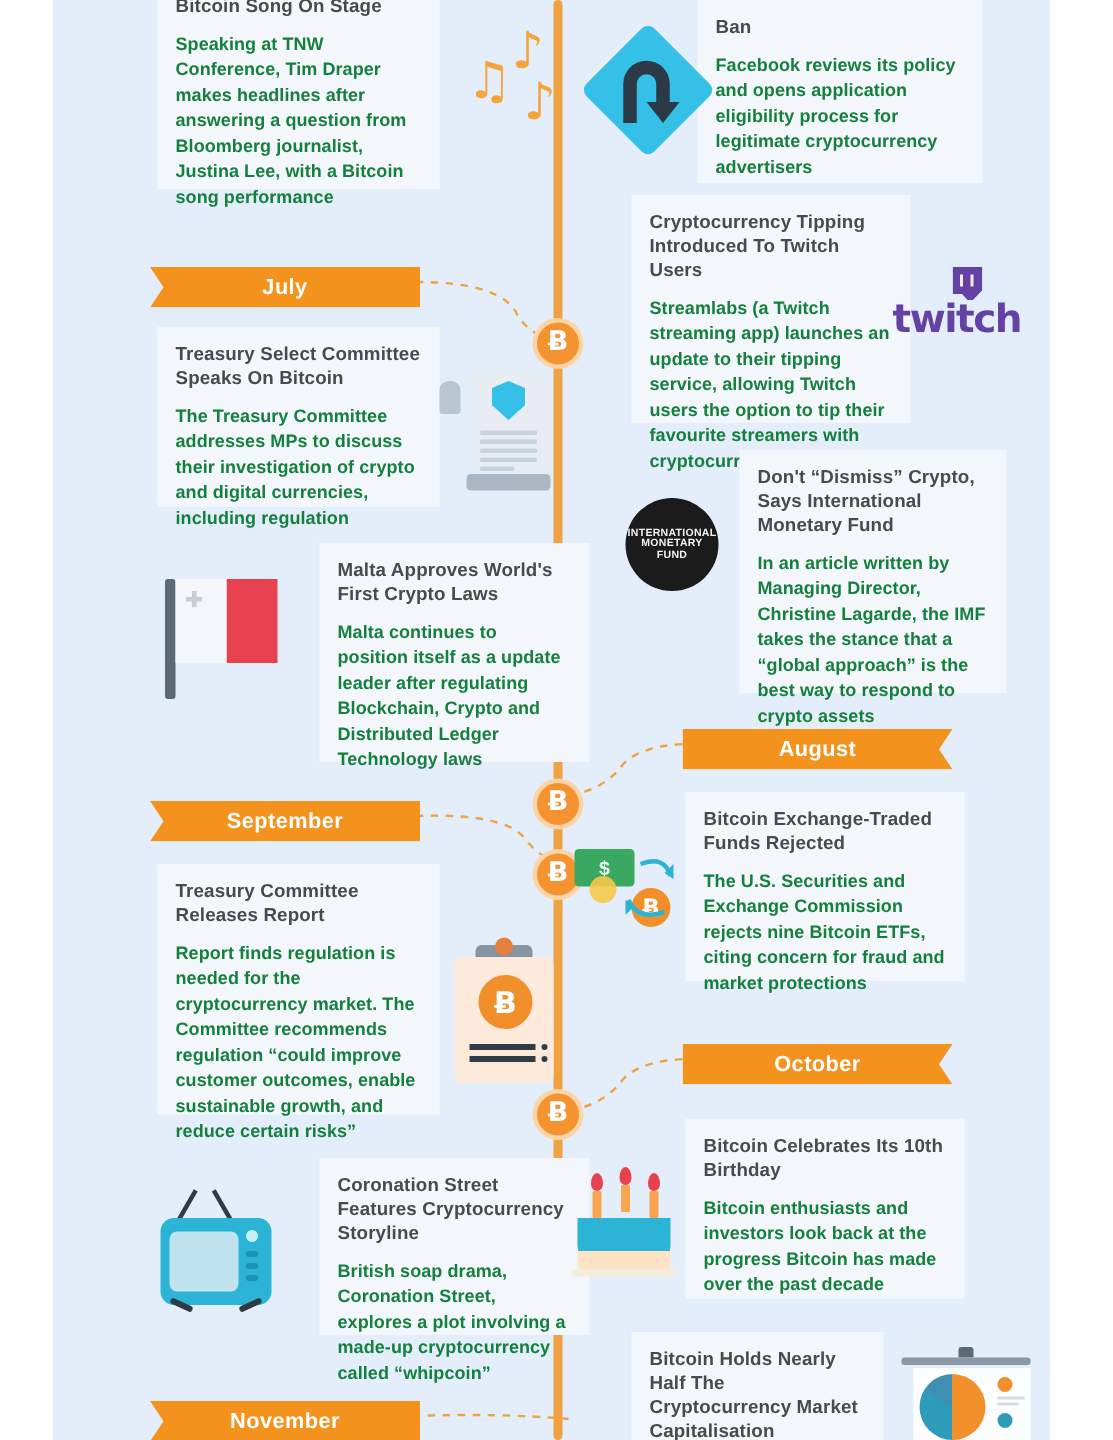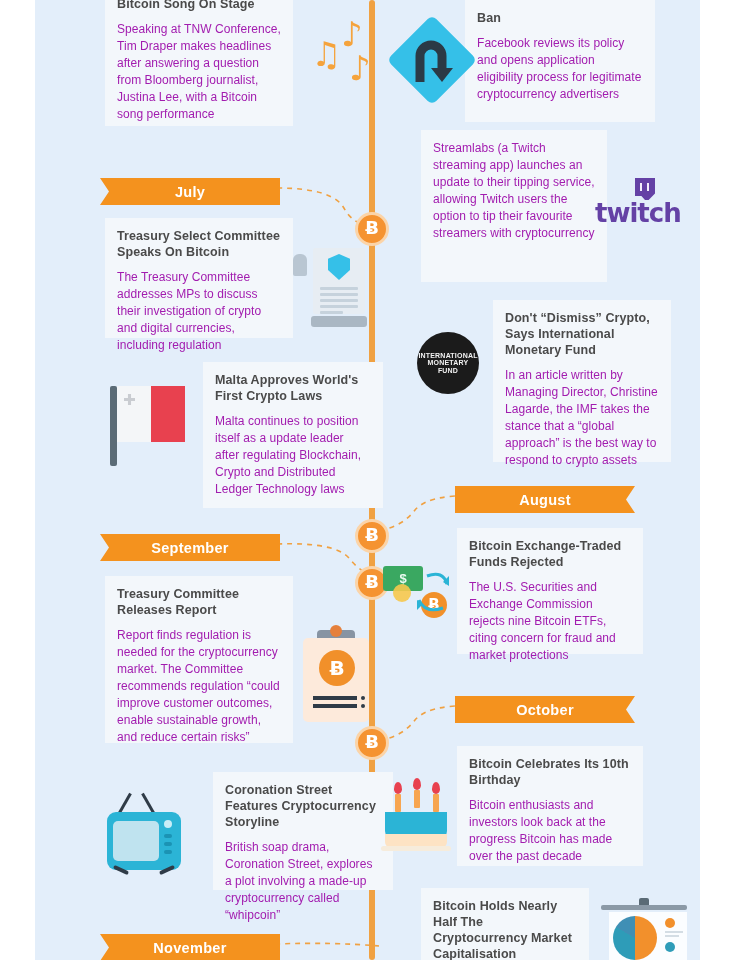--- a/index.html
+++ b/index.html
@@ -50,23 +50,24 @@
   .card h3 {
     font-size: 12.5px;
     font-weight: bold;
     color: #4a4a4a;
     line-height: 1.28;
     margin-bottom: 9px;
     letter-spacing: .1px;
   }
   .card p {
     font-size: 12px;
-    color: #a21caf;
+    color: #15803d;
     line-height: 1.42;
     letter-spacing: .05px;
+    font-weight: bold;
   }
   
   .ribbon {
     position: absolute;
     height: 27px;
     background: #f4921e;
     display: flex; align-items: center; justify-content: center;
     color: #ffffff; font-size: 14.5px; font-weight: bold;
     letter-spacing: .3px;
   }
@@ -193,21 +194,21 @@
           <div class="doc-line"></div>
             <div class="doc-line"></div>
           <div class="doc-line"></div>
             <div class="doc-line"></div>
           <div class="doc-line" style="width:60%;"></div>
         </div>
       </div>
       <div style="position:absolute; left:18px; top:68px; width:56px; height:11px; background:#aab7c3; border-radius:3px;"></div>
     </div>
 
-    <div class="card" style="left:168px; top:362px; width:180px; height:146px;">
+    <div class="card" style="left:178px; top:362px; width:180px; height:146px;">
       <h3>Malta Approves World's First Crypto Laws</h3>
       <p>Malta continues to position itself as a update leader after regulating Blockchain, Crypto and Distributed Ledger Technology laws</p>
     </div>
     <div class="ill" style="left:75px; top:386px; width:76px; height:84px; display:flex; align-items:flex-start;">
       <div class="flag-pole"></div>
       <div class="flag-white" style="position:relative;">
         <div style="position:absolute; left:7px; top:8px; width:11px; height:11px; background:#c9ccd1;
                     clip-path: polygon(36% 0,64% 0,64% 36%,100% 36%,100% 64%,64% 64%,64% 100%,36% 100%,36% 64%,0 64%,0 36%,36% 36%);"></div>
       </div>
       <div class="flag-red"></div>
@@ -256,20 +257,21 @@
     </div>
     <div class="ill" style="left:355px; top:18px; width:84px; height:84px;">
       <div class="diamond" style="position:absolute; left:10px; top:10px;"></div>
       <svg style="position:absolute; left:22px; top:20px;" width="42" height="46" viewBox="0 0 42 46">
         <path d="M8 44 L8 18 A11 11 0 0 1 30 18 L30 32" fill="none" stroke="#2b3a46" stroke-width="9" stroke-linecap="butt"></path>
         <path d="M19 30 L30 44 L41 30 Z" fill="#2b3a46"></path>
       </svg>
     </div>
 
     <div class="card" style="left:386px; top:130px; width:186px; height:152px;">
+      <h3>Cryptocurrency Tipping Introduced To Twitch Users</h3>
       <p>Streamlabs (a Twitch streaming app) launches an update to their tipping service, allowing Twitch users the option to tip their favourite streamers with cryptocurrency</p>
     </div>
     <div class="ill" style="left:560px; top:178px; width:86px; height:54px;">
       <div class="twitch-glyph" style="position:absolute; left:40px; top:0;">
         <div style="position:absolute; left:5px; top:5px; width:2px; height:8px; background:#f3eefb;"></div>
         <div style="position:absolute; left:12px; top:5px; width:2px; height:8px; background:#f3eefb;"></div>
       </div>
       <div class="twitch-logo" style="position:absolute; left:0; top:20px;">twitch</div>
     </div>
 

